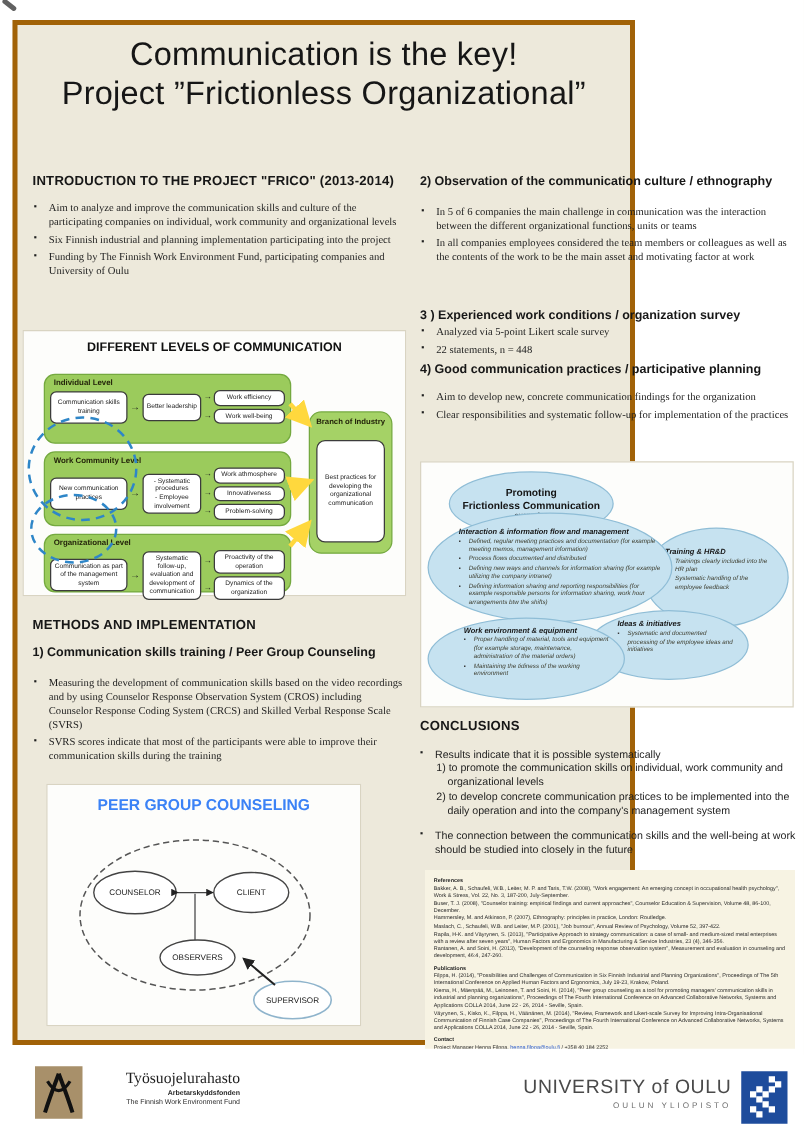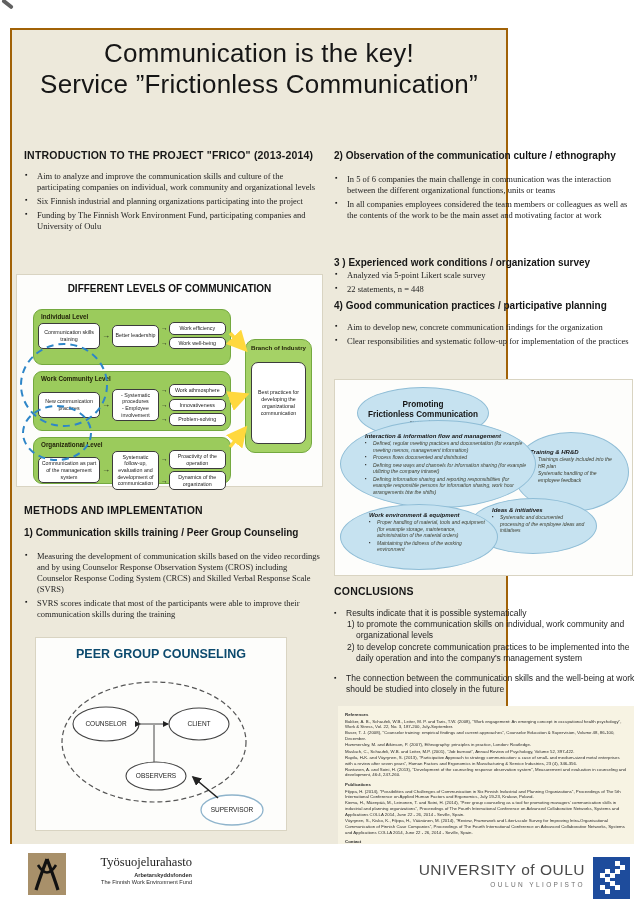--- a/index.html
+++ b/index.html
@@ -1,18 +1,18 @@
 <!DOCTYPE html>
 <html><head>
 <meta charset="utf-8">
 <style>
   html,body{margin:0;padding:0;background:#ffffff;}
   body{width:643px;height:909px;position:relative;font-family:"Liberation Sans",sans-serif;overflow:hidden;}
   .artifact{position:absolute;left:1px;top:2px;width:13px;height:4px;background:#3a3a3a;transform:rotate(38deg);border-radius:2px;opacity:.8;}
-  .poster{position:absolute;left:10px;top:28px;width:498px;height:820px;background:#EDE9DB;border:2px solid #a16207;box-sizing:border-box;}
+  .poster{position:absolute;left:10px;top:16px;width:498px;height:820px;background:#EDE9DB;border:4px solid #a16207;box-sizing:border-box;}
   
   .title{position:absolute;left:0;top:8px;width:100%;text-align:center;font-size:26px;line-height:1.18;color:#161616;font-weight:500;letter-spacing:.2px;}
   .authors{position:absolute;left:0;top:74px;width:100%;text-align:center;font-style:italic;font-size:10.5px;line-height:1.4;color:#1c1c1c;}
   
   .h-section{position:absolute;font-size:10.5px;font-weight:bold;color:#171717;letter-spacing:.2px;}
   .h-sub{position:absolute;font-size:10px;font-weight:bold;color:#171717;}
   .bullets{position:absolute;margin:0;padding:0;list-style:none;font-size:8.5px;line-height:1.3;color:#1e1e1e;}
   .bullets li{position:relative;padding-left:13px;margin-bottom:3px;font-family:Liberation Serif, serif;}
   .bullets li::before{content:"▪";position:absolute;left:1px;top:0;font-size:7px;}
   
@@ -28,21 +28,21 @@
   .lv-arrow{font-size:8px;font-weight:bold;color:#1c1c1c;line-height:1;}
   .outcol{display:flex;flex-direction:column;gap:2px;flex:1;}
   .outitem{display:flex;align-items:center;gap:1px;}
   .outitem .lv-arrow{font-size:6.5px;}
   .outitem .wbox{flex:1;}
   .branch{position:absolute;left:228px;top:64px;width:67px;height:114px;background:#A5D266;border:1.5px solid #74A93F;border-radius:10px;box-sizing:border-box;}
   .branch-title{font-size:6.2px;font-weight:bold;color:#23230a;text-align:center;margin-top:4px;}
   .branch-box{position:absolute;left:5px;right:5px;top:22px;bottom:8px;background:#fff;border:1px solid #3c3c3c;border-radius:7px;display:flex;align-items:center;justify-content:center;font-size:5.3px;text-align:center;line-height:1.3;color:#222;padding:2px;}
   .overlay{position:absolute;left:0;top:0;pointer-events:none;}
   
-  .peer-title{position:absolute;top:9px;left:0;width:100%;text-align:center;font-size:12.5px;font-weight:bold;color:#0c4a6e;}
+  .peer-title{position:absolute;top:9px;left:0;width:100%;text-align:center;font-size:12.5px;font-weight:bold;color:#3b82f6;}
   
   .bubble{position:absolute;background:#C6E2F0;border:1px solid #8FBDD6;border-radius:50%;box-sizing:border-box;}
   .bub-head{font-size:6px;font-weight:bold;font-style:italic;color:#161616;margin-bottom:1px;}
   .bub-list{margin:0;padding:0;list-style:none;font-size:5px;font-style:italic;line-height:1.3;color:#3d3d2e;}
   .bub-list li{position:relative;padding-left:8px;margin-bottom:1px;}
   .bub-list li::before{content:"▪";position:absolute;left:0;top:0;font-size:4.5px;color:#333;}
   .promo-t1,.promo-t2{font-weight:bold;font-size:8.2px;color:#141414;line-height:1.2;}
   .promo-sub{font-size:6.3px;color:#222;}
   
   .conc{position:absolute;font-size:8.5px;line-height:1.32;color:#1e1e1e;}
@@ -71,27 +71,27 @@
 </style>
 </head>
 <body>
 
 <div class="artifact"></div>
 
 <div class="poster">
 
   <div class="title">
     <div>Communication is the key!</div>
-    <div>Service ”Frictionless Communication”</div>
+    <div>Project ”Frictionless Organizational”</div>
   </div>
 
   <div class="h-section" style="left:12px;top:119px;width:300px;">INTRODUCTION TO THE PROJECT "FRICO"  (2013-2014)</div>
   <ul class="bullets" style="left:12px;top:141px;width:298px;">
     <li>Aim to analyze and improve the communication skills and culture of the participating companies on individual, work community and organizational levels</li>
-    <li>Six Finnish industrial and planning organizations participating into the project</li>
+    <li>Six Finnish industrial and planning implementation participating into the project</li>
     <li>Funding  by The Finnish Work Environment Fund, participating companies and University of Oulu</li>
   </ul>
 
   <div class="panel" style="left:4px;top:244px;width:307px;height:213px;">
     <div class="lv-title">DIFFERENT LEVELS OF COMMUNICATION</div>
 
     <div class="lv-row" style="top:34px;height:56px;">
       <div class="lv-head">Individual Level</div>
       <div class="lv-flex">
         <div class="wbox wb-in">Communication skills training</div>

